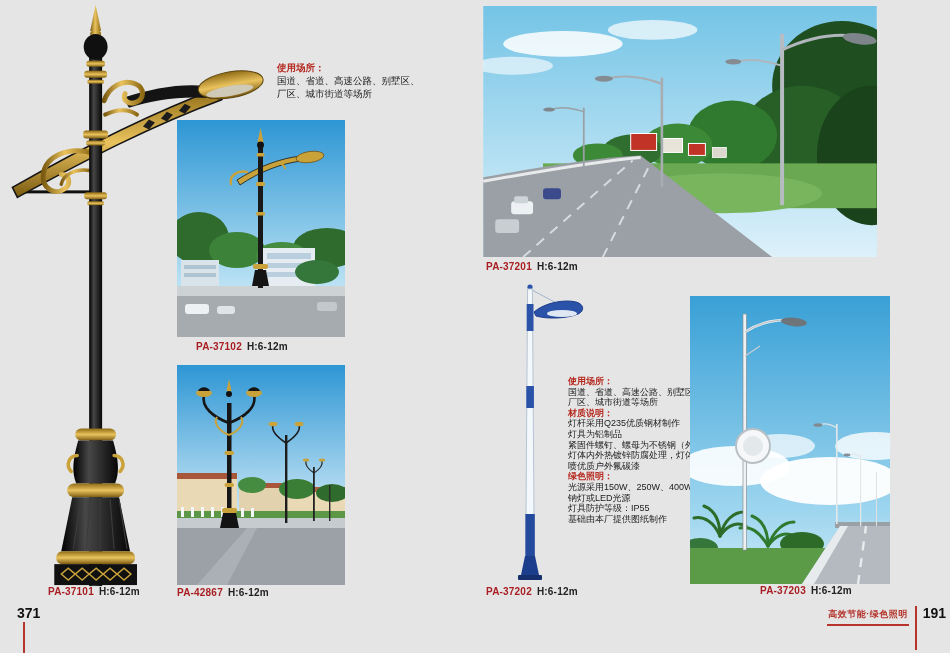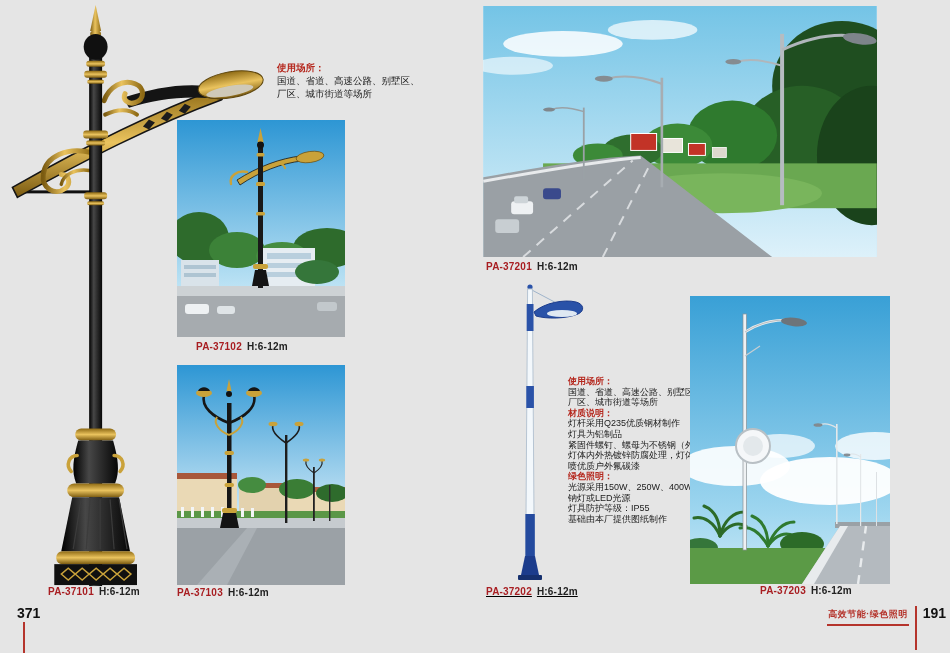--- a/index.html
+++ b/index.html
@@ -342,26 +342,26 @@
     </svg>
   </div>
 
   <div class="label" style="left:48px; top:586px;">
     <span class="code">PA-37101</span><span class="h">H:6-12m</span>
   </div>
   <div class="label" style="left:177px; top:341px;margin-left:19px;">
     <span class="code">PA-37102</span><span class="h">H:6-12m</span>
   </div>
   <div class="label" style="left:177px; top:587px;">
-    <span class="code">PA-37103</span><span class="h">H:6-12m</span>
+    <span class="code">PA-42867</span><span class="h">H:6-12m</span>
   </div>
   <div class="label" style="left:486px; top:261px;">
     <span class="code">PA-37201</span><span class="h">H:6-12m</span>
   </div>
-  <div class="label" style="left:486px; top:586px;text-decoration:underline;">
+  <div class="label" style="left:486px; top:586px;">
     <span class="code">PA-37202</span><span class="h">H:6-12m</span>
   </div>
   <div class="label" style="left:722px; top:585px;margin-left:38px;">
     <span class="code">PA-37203</span><span class="h">H:6-12m</span>
   </div>
 
   <div class="footer" style="left:17px;flex-direction:column;">
     <div class="pagenum">371</div>
     <div class="vline"></div>
     <div class="slogan">高效节能·绿色照明</div>

